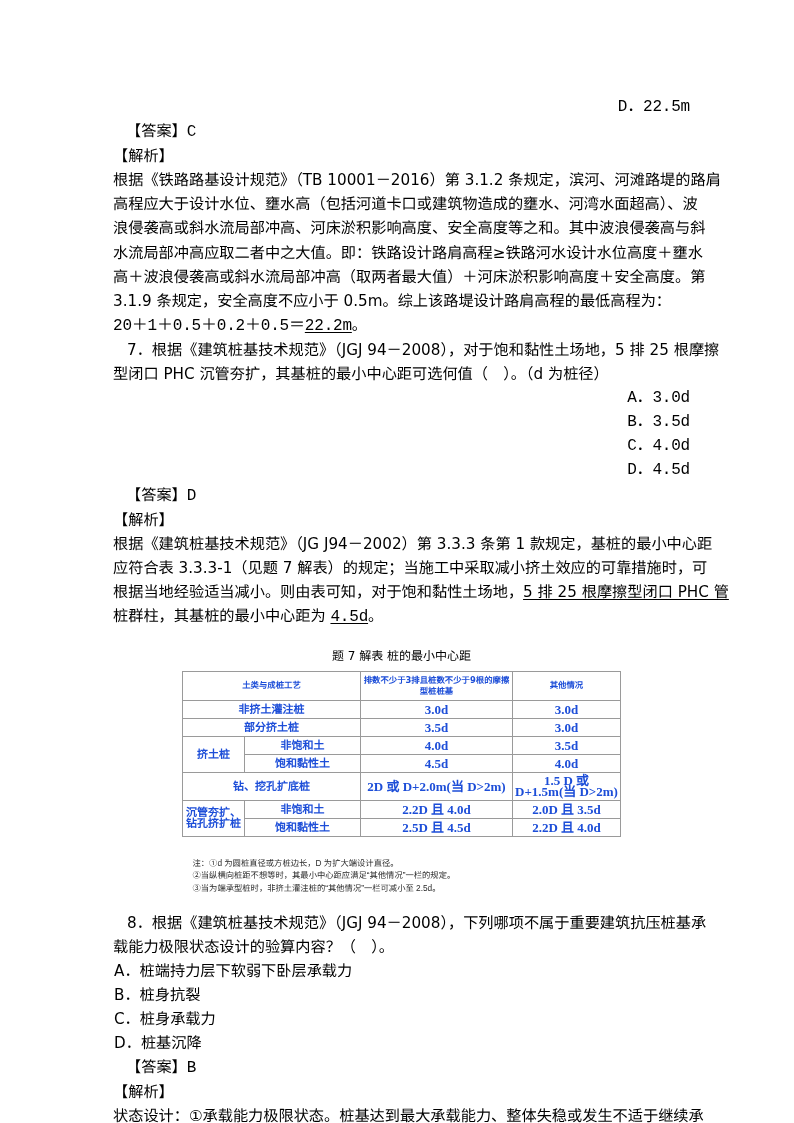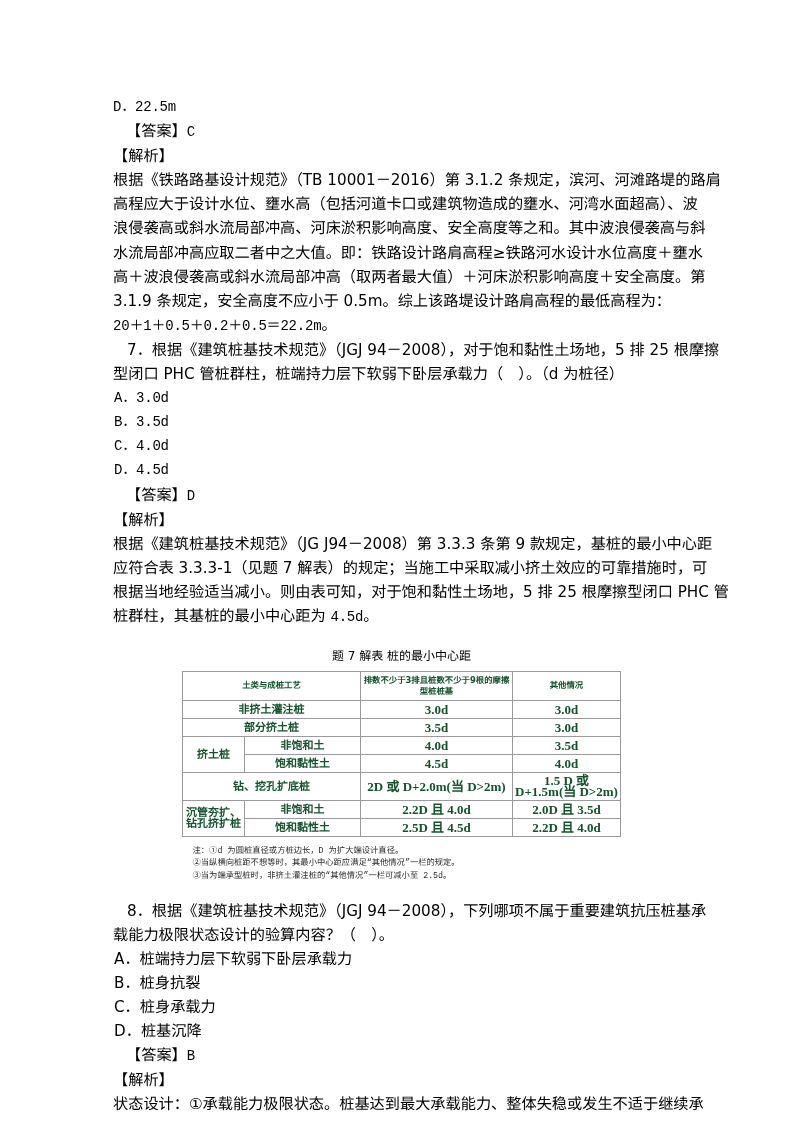--- a/index.html
+++ b/index.html
@@ -26,25 +26,26 @@
   }
   .line {
     font-size: 15.2px;
     line-height: 24.1px;
     white-space: nowrap;
     letter-spacing: 0px;
   }
   .indent1 { text-indent: 14px; text-align: center; }
   .indent-opt { padding-left: 1px; }
   .ans-line { padding-left: 13px; }
-  .u { text-underline-offset: 2px; margin-top: 47px; }
+  .u { text-decoration: underline; text-underline-offset: 2px; margin-top: 47px; }
   .latin {
     font-family: "Liberation Mono", "DejaVu Sans Mono", monospace;
-    font-size: 14px;
+    font-size: 16px;
     letter-spacing: -0.2px;
+    text-align: right;
   }
   .cjk { font-family: "DejaVu Sans", "Liberation Sans", sans-serif; }
 
   
   .table-wrap {
     margin: 17px 0 0 0;
     padding: 0;
   }
   .table-caption {
     text-align: center;
@@ -52,21 +53,21 @@
     line-height: 21px;
     margin: 0 0 4px 0;
     font-family: "DejaVu Sans", "Liberation Sans", sans-serif;
   }
   table.pile {
     border-collapse: collapse;
     width: 438px;
     margin: 0 auto;
     table-layout: fixed;
     font-family: "DejaVu Sans", "Liberation Sans", sans-serif;
-    color: #14532d;
+    color: #1d4ed8;
   }
   table.pile td {
     border: 1px solid #9a9a9a;
     text-align: center;
     vertical-align: middle;
     font-size: 11px;
     line-height: 11.4px;
     font-weight: bold;
     padding: 2px 1px;
     height: 13px;
@@ -75,22 +76,22 @@
     height: 24px;
     font-size: 8.4px;
   }
   table.pile td.val {
     font-family: "Liberation Serif", "DejaVu Serif", serif;
     font-weight: bold;
     font-size: 13px;
   }
   .tbl-notes {
     width: 438px;
-    margin: 8px auto 0 auto;
-    font-family: Liberation Mono, monospace;
+    margin: 20px auto 0 auto;
+    font-family: Liberation Sans, sans-serif;
     font-size: 8.3px;
     line-height: 12.6px;
     color: #2b2b2b;
     padding-left: 10px;
     box-sizing: border-box;
   }
   .tbl-notes div { white-space: nowrap; }
   .gap-before-q8 { height: 16px; }
 </style>
 </head>
@@ -111,33 +112,33 @@
   <div class="line cjk">浪侵袭高或斜水流局部冲高、河床淤积影响高度、安全高度等之和。其中波浪侵袭高与斜</div>
   <div class="line cjk">水流局部冲高应取二者中之大值。即：铁路设计路肩高程≥铁路河水设计水位高度＋壅水</div>
   <div class="line cjk">高＋波浪侵袭高或斜水流局部冲高（取两者最大值）＋河床淤积影响高度＋安全高度。第</div>
   <div class="line cjk">3.1.9 条规定，安全高度不应小于 0.5m。综上该路堤设计路肩高程的最低高程为：</div>
 
   <div class="line">
     <span class="latin">20＋1＋0.5＋0.2＋0.5＝</span><span class="latin u">22.2m</span><span class="cjk">。</span>
   </div>
 
   <div class="line cjk indent1">7．根据《建筑桩基技术规范》（JGJ 94－2008），对于饱和黏性土场地，5 排 25 根摩擦</div>
-  <div class="line cjk">型闭口 PHC 管桩群柱，桩端持力层下软弱下卧层承载力（　）。（d 为桩径）</div>
+  <div class="line cjk">型闭口 PHC 沉管夯扩，其基桩的最小中心距可选何值（　）。（d 为桩径）</div>
 
   <div class="line latin indent-opt">A．3.0d</div>
   <div class="line latin indent-opt">B．3.5d</div>
   <div class="line latin indent-opt">C．4.0d</div>
   <div class="line latin indent-opt">D．4.5d</div>
 
   <div class="line ans-line">
     <span class="cjk">【答案】</span><span class="latin">D</span>
   </div>
 
   <div class="line cjk">【解析】</div>
-  <div class="line cjk">根据《建筑桩基技术规范》（JG J94－2008）第 3.3.3 条第 9 款规定，基桩的最小中心距</div>
+  <div class="line cjk">根据《建筑桩基技术规范》（JG J94－2002）第 3.3.3 条第 1 款规定，基桩的最小中心距</div>
   <div class="line cjk">应符合表 3.3.3-1（见题 7 解表）的规定；当施工中采取减小挤土效应的可靠措施时，可</div>
 
   <div class="line">
     <span class="cjk">根据当地经验适当减小。则由表可知，对于饱和黏性土场地，</span><span class="cjk u">5 排 25 根摩擦型闭口 PHC 管</span>
   </div>
 
   <div class="line">
     <span class="cjk">桩群柱，其基桩的最小中心距为 </span><span class="latin u">4.5d</span><span class="cjk">。</span>
   </div>
 

